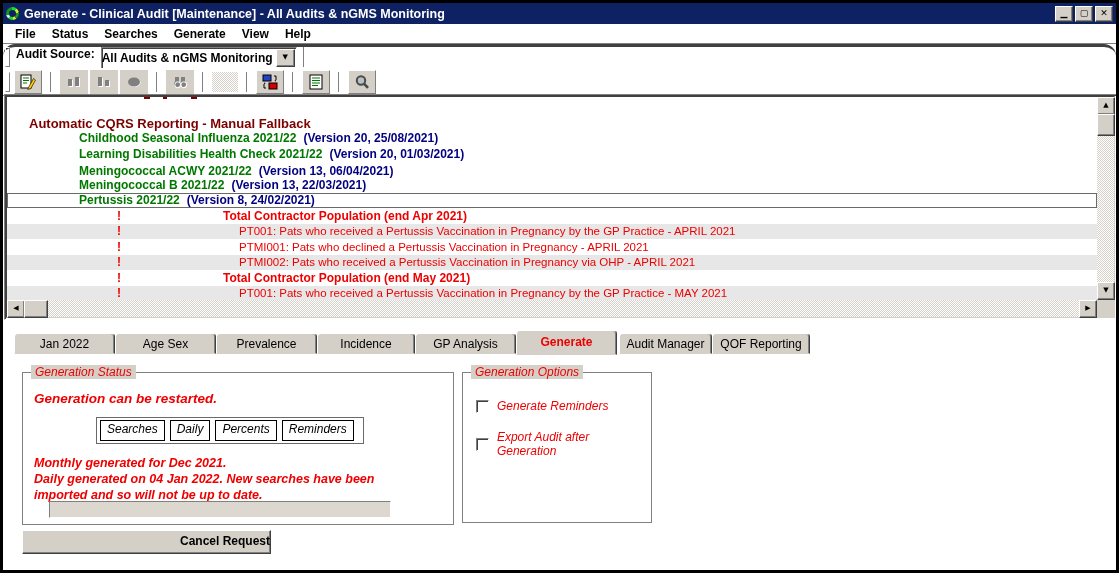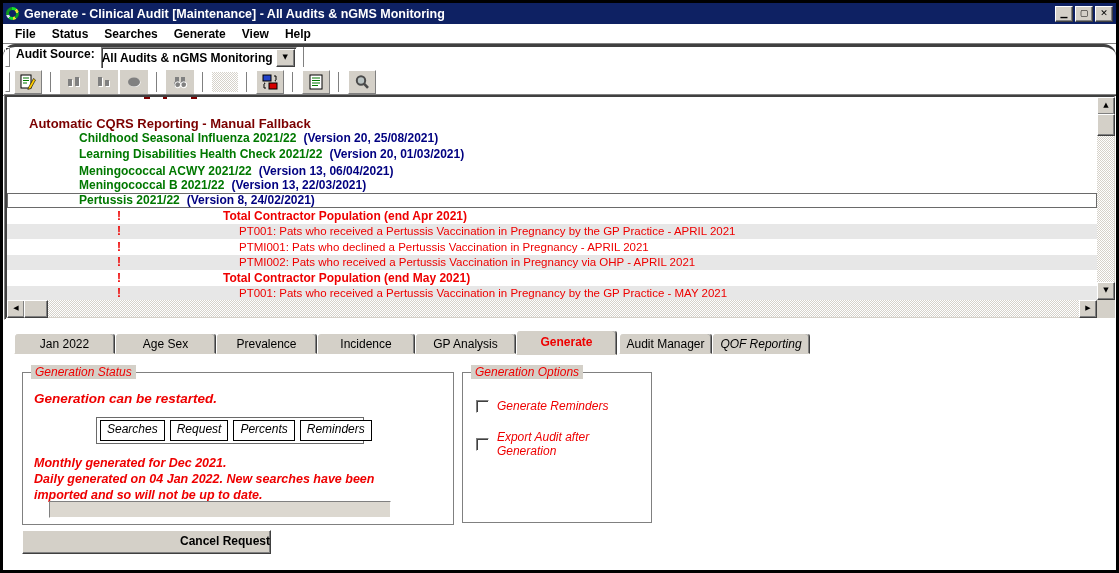--- a/index.html
+++ b/index.html
@@ -244,30 +244,30 @@
   </div>
 
   <div class="tabs">
     <div class="tab" style="left:11px;width:101px;">Jan 2022</div>
     <div class="tab" style="left:112px;width:101px;">Age Sex</div>
     <div class="tab" style="left:213px;width:101px;">Prevalence</div>
     <div class="tab" style="left:314px;width:98px;">Incidence</div>
     <div class="tab" style="left:412px;width:101px;">GP Analysis</div>
     <div class="tab sel" style="left:513px;width:101px;">Generate</div>
     <div class="tab" style="left:616px;width:93px;">Audit Manager</div>
-    <div class="tab" style="left:709px;width:98px;font-style:italic;">QOF Reporting</div>
+    <div class="tab" style="left:709px;width:98px;">QOF Reporting</div>
   </div>
   <div class="panel-top"></div>
 
   <div class="grp etched" style="left:19px;top:369px;width:432px;height:153px;">
     <span class="grp-label">Generation Status</span>
     <div class="headline">Generation can be restarted.</div>
     <div class="strip">
       <span class="sm-btn">Searches</span>
-      <span class="sm-btn">Request</span>
+      <span class="sm-btn">Daily</span>
       <span class="sm-btn">Percents</span>
       <span class="sm-btn">Reminders</span>
     </div>
     <div class="details">
       <span>Monthly generated for Dec 2021.</span><br>
       <span>Daily generated on 04 Jan 2022. New searches have been imported and so will not be up to date.</span>
     </div>
     <div class="pbar"></div>
   </div>
 

